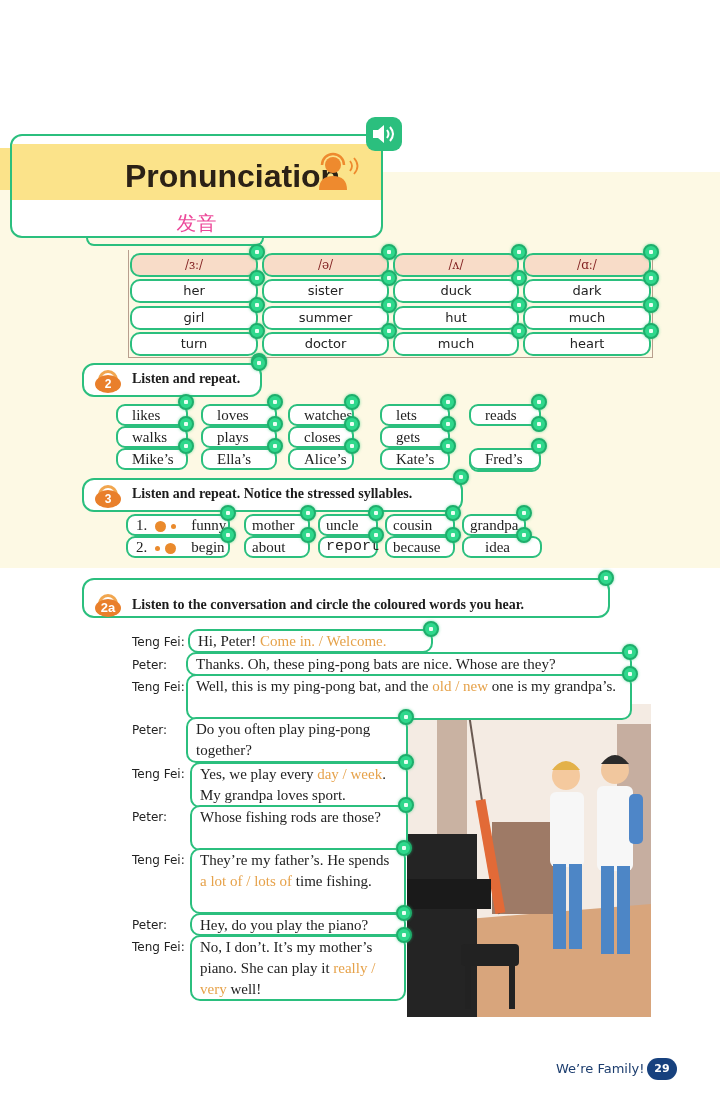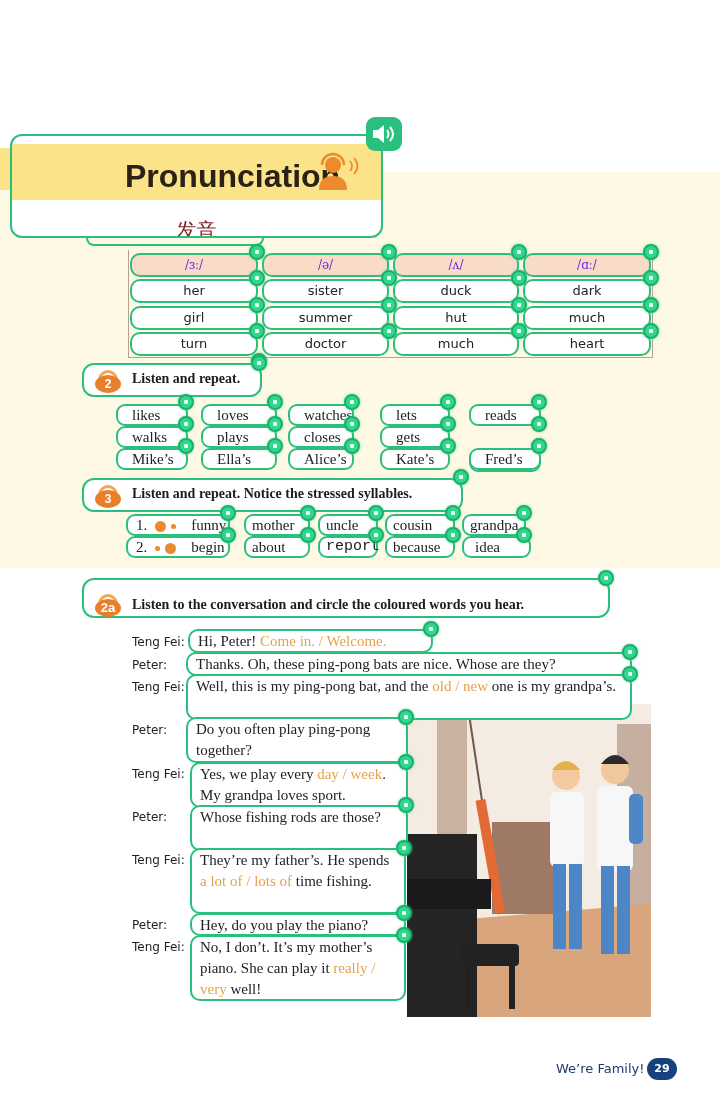--- a/index.html
+++ b/index.html
@@ -25,40 +25,40 @@
     position: absolute; left: 10px; top: 134px; width: 373px; height: 104px;
     border-radius: 12px; background: #fff; overflow: hidden;
   }
   .title-top { position: absolute; left: 0; top: 8px; width: 100%; height: 56px; background: #fbe38a; }
   .title-text {
     position: absolute; left: 113px; top: 22px; font-family: "Liberation Sans", sans-serif;
     font-weight: bold; font-size: 32px; color: #2b2116;
   }
   .title-sub {
     position: absolute; left: 0; top: 64px; width: 100%; text-align: center;
-    font-family: "DejaVu Sans", sans-serif; font-size: 20px; color: #7f1d1d; padding-top: 17px;
+    font-family: "DejaVu Sans", sans-serif; font-size: 20px; color: #ec4899; padding-top: 10px;
   }
   .person-icon { position: absolute; left: 305px; top: 16px; width: 44px; height: 40px; }
   .audio-btn {
     position: absolute; left: 366px; top: 117px; width: 36px; height: 34px;
     background: #2bbf7e; border-radius: 9px;
   }
   .audio-btn svg { position: absolute; left: 5px; top: 6px; }
   .title-tab { position: absolute; left: 86px; top: 236px; width: 178px; height: 10px;
     border: 2.5px solid #2bbf7e; border-top: none; border-radius: 0 0 8px 8px; }
 
   
   .ph-table { position: absolute; left: 128px; top: 250px; width: 525px; height: 108px;
     border: 1px solid #b89f8e; border-top: none; }
   .ph-cell {
     position: absolute; height: 24px; border-radius: 10px; text-align: center;
     font-family: "DejaVu Sans", sans-serif; font-size: 13px; line-height: 20px; color: #222;
     background: #fff;
   }
-  .ph-head { background: #f8dcc8; color: #6d28d9; font-family: "DejaVu Serif", serif; font-size: 12px; }
+  .ph-head { background: #f8dcc8; color: #7f1d1d; font-family: "DejaVu Serif", serif; font-size: 12px; }
 
   
   .sec-head {
     position: absolute; height: 34px; border-radius: 12px; background: #fff;
     font-weight: bold; font-size: 14px; line-height: 28px; padding-left: 48px; color: #1d1d1d;
   }
   .num-badge {
     position: absolute; left: 8px; top: 5px; width: 32px; height: 24px;
   }
   .num-badge .ring { position: absolute; left: 6px; top: 0; width: 20px; height: 12px;
@@ -214,21 +214,21 @@
     <div class="word green" style="left:462px;top:514px;width:64px;padding-left:6px;"><span>grandpa</span></div>
     <div class="speaker-dot" style="left: 516px; top: 505px;"></div>
     <div class="word green" style="left:126px;top:536px;width:104px;padding-left:8px;"><span>2.</span><span class="dots"><span class="dot-s" style="left:8px"></span><span class="dot-b" style="left:18px"></span></span><span>begin</span></div>
     <div class="speaker-dot" style="left: 220px; top: 527px;"></div>
     <div class="word green" style="left:244px;top:536px;width:66px;padding-left:6px;"><span>about</span></div>
     <div class="speaker-dot" style="left: 300px; top: 527px;"></div>
     <div class="word green" style="left:318px;top:536px;width:60px;padding-left:6px;font-family:Liberation Mono, monospace;"><span>report</span></div>
     <div class="speaker-dot" style="left: 368px; top: 527px;"></div>
     <div class="word green" style="left:385px;top:536px;width:70px;padding-left:6px;"><span>because</span></div>
     <div class="speaker-dot" style="left: 445px; top: 527px;"></div>
-    <div class="word green" style="left:462px;top:536px;width:69px;padding-left:11px;"><span>idea</span></div>
+    <div class="word green" style="left:462px;top:536px;width:80px;padding-left:21px;"><span>idea</span></div>
     <div class="speaker-dot" style="left: 516px; top: 527px;"></div>
   </div>
 
 <div class="sec-head green" style="left:82px; top:578px; width:528px; height:40px; line-height:50px;">
   <div class="num-badge" style="top:14px;">
       <div class="ring"></div>
       <div class="num" style="font-size:13px;">2a</div>
     </div>
   <span>Listen to the conversation and circle the coloured words you hear.</span>
 </div>

